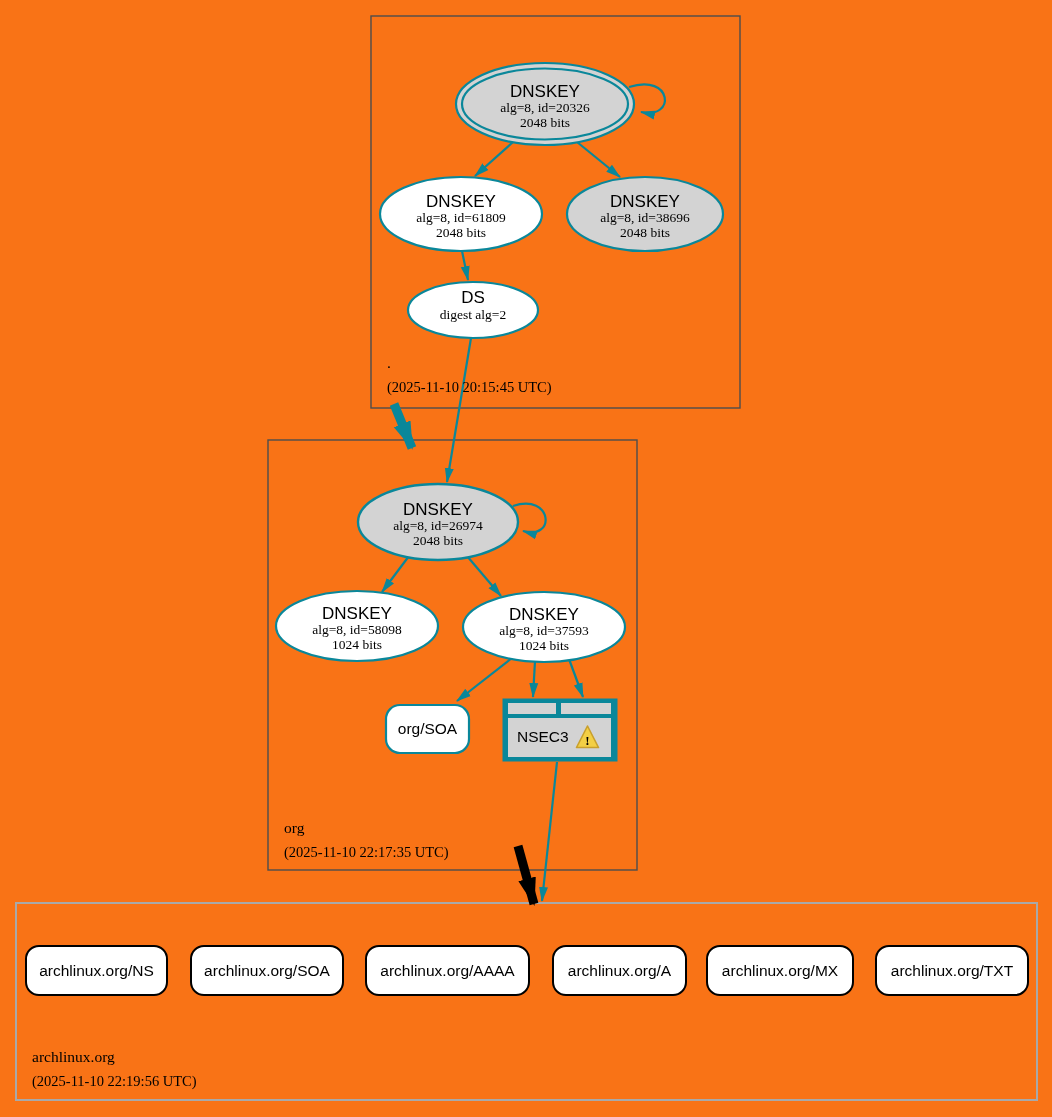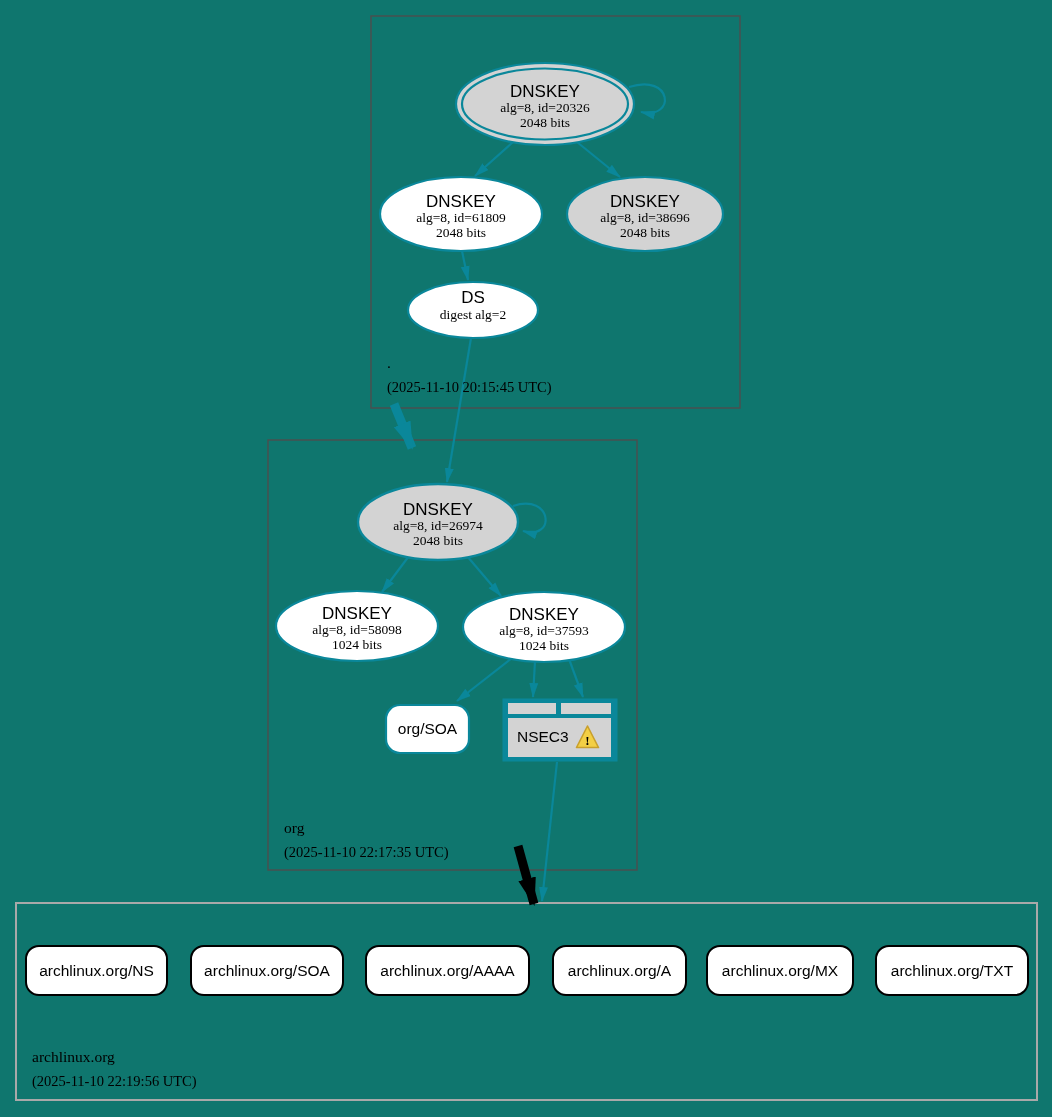--- a/index.html
+++ b/index.html
@@ -1,16 +1,16 @@
 <!DOCTYPE html>
 <html><head>
 <meta charset="utf-8">
 <style>
   html,body { margin:0; padding:0; background:#ffffff; }
-  .canvas { position:relative; width:1052px; height:1117px; background:#0f766e; }
+  .canvas { position:relative; width:1052px; height:1117px; background:#f97316; }
   svg { position:absolute; left:0; top:0; }
   text { user-select:none; }
   .node-title   { font-family:"Liberation Sans", sans-serif; font-size:17px; fill:#000; }
   .node-detail  { font-family:"Liberation Serif", serif; font-size:13.5px; fill:#000; }
   .rrset-label  { font-family:"Liberation Sans", sans-serif; font-size:15.5px; fill:#000; }
   .zone-label   { font-family:"Liberation Serif", serif; font-size:15.5px; fill:#000; }
   .zone-ts      { font-family:"Liberation Serif", serif; font-size:14.5px; fill:#000; }
   .warn-glyph   { font-family:"Liberation Serif", serif; font-size:13px; font-weight:bold; fill:#000; }
 </style>
 </head>

